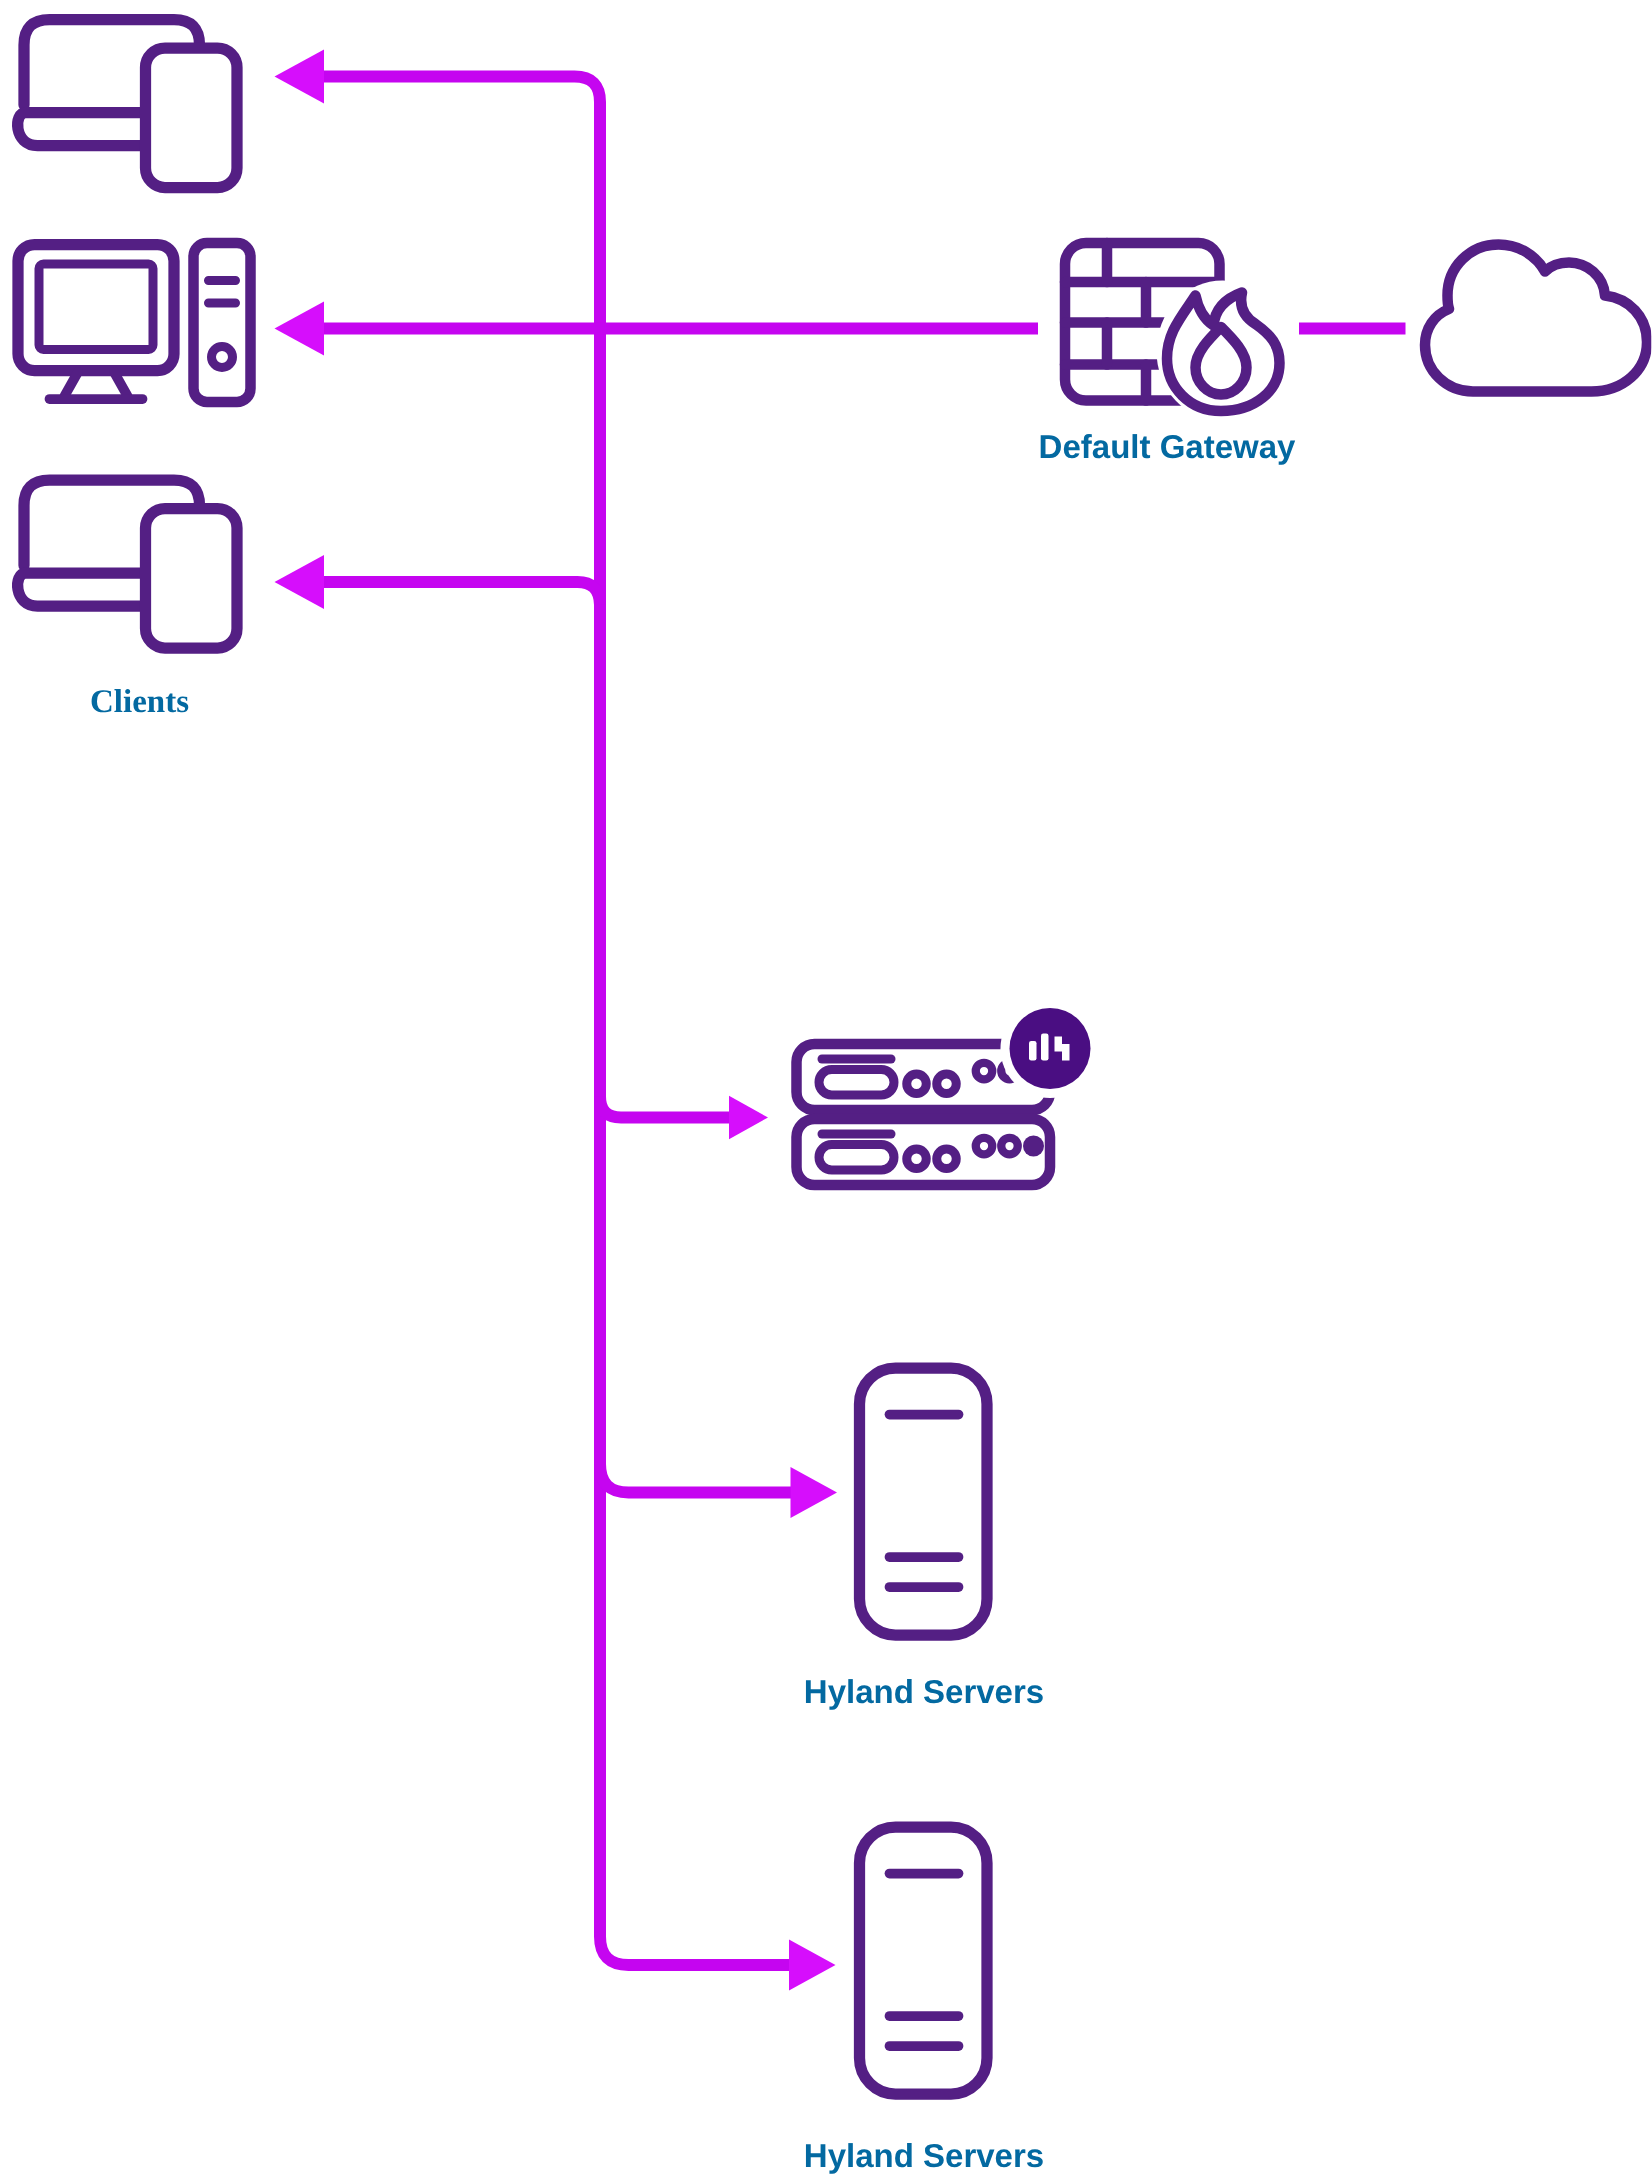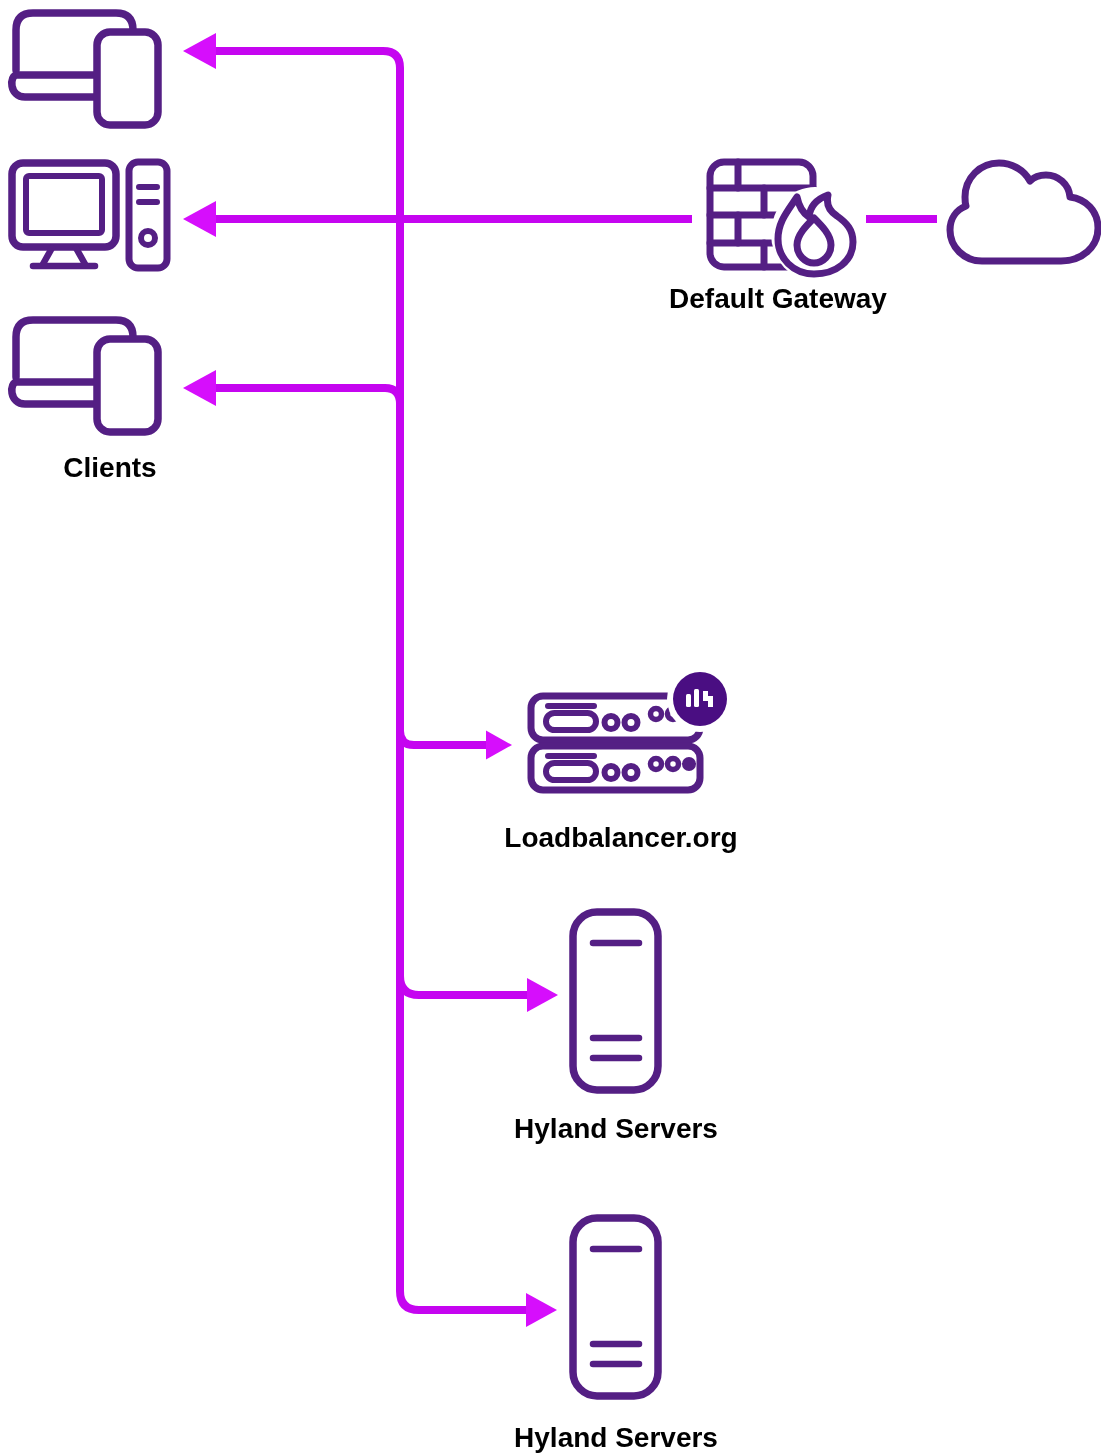--- a/index.html
+++ b/index.html
@@ -3,22 +3,22 @@
 <meta charset="utf-8">
 <style>
   html,body{margin:0;padding:0;background:#ffffff;}
   body{width:1101px;height:1454px;font-family:"Liberation Sans",sans-serif;}
   .stage{position:relative;width:1101px;height:1454px;overflow:hidden;background:#ffffff;}
   svg.layer{position:absolute;left:0;top:0;display:block;}
   .label{
     position:absolute;
     transform:translate(-50%,-50%);
     font-weight:700;
-    font-size:28px;
-    color:#000000;
+    font-size:22px;
+    color:#0369a1;
     white-space:nowrap;
     text-align:center;
     line-height:33px;
     letter-spacing:0px;
   }
 </style>
 </head>
 <body>
 
 <div class="stage">
@@ -135,25 +135,24 @@
 
     <g transform="translate(573,1218)" fill="none" stroke="#541F84" stroke-width="7.5" stroke-linecap="round" stroke-linejoin="round">
       <rect x="0" y="0" width="85" height="178" rx="24"></rect>
       <path d="M 20,31 H 66" stroke-width="6.5"></path>
       <path d="M 20,126 H 66" stroke-width="6.5"></path>
       <path d="M 20,146 H 66" stroke-width="6.5"></path>
     </g>
 
   </svg>
 
-  <div class="label" style="left:110px;top:467px;">Clients</div>
+  <div class="label" style="left:93px;top:467px;font-family:Liberation Serif, serif;">Clients</div>
 
   <div class="label" style="left:778px;top:298px;">Default Gateway</div>
 
   <div class="label" style="left:621px;top:837px;">
-    <div>Loadbalancer.org</div>
   </div>
 
   <div class="label" style="left:616px;top:1128px;">Hyland Servers</div>
 
   <div class="label" style="left:616px;top:1437px;">Hyland Servers</div>
 
 </div>
 
 </body></html>

